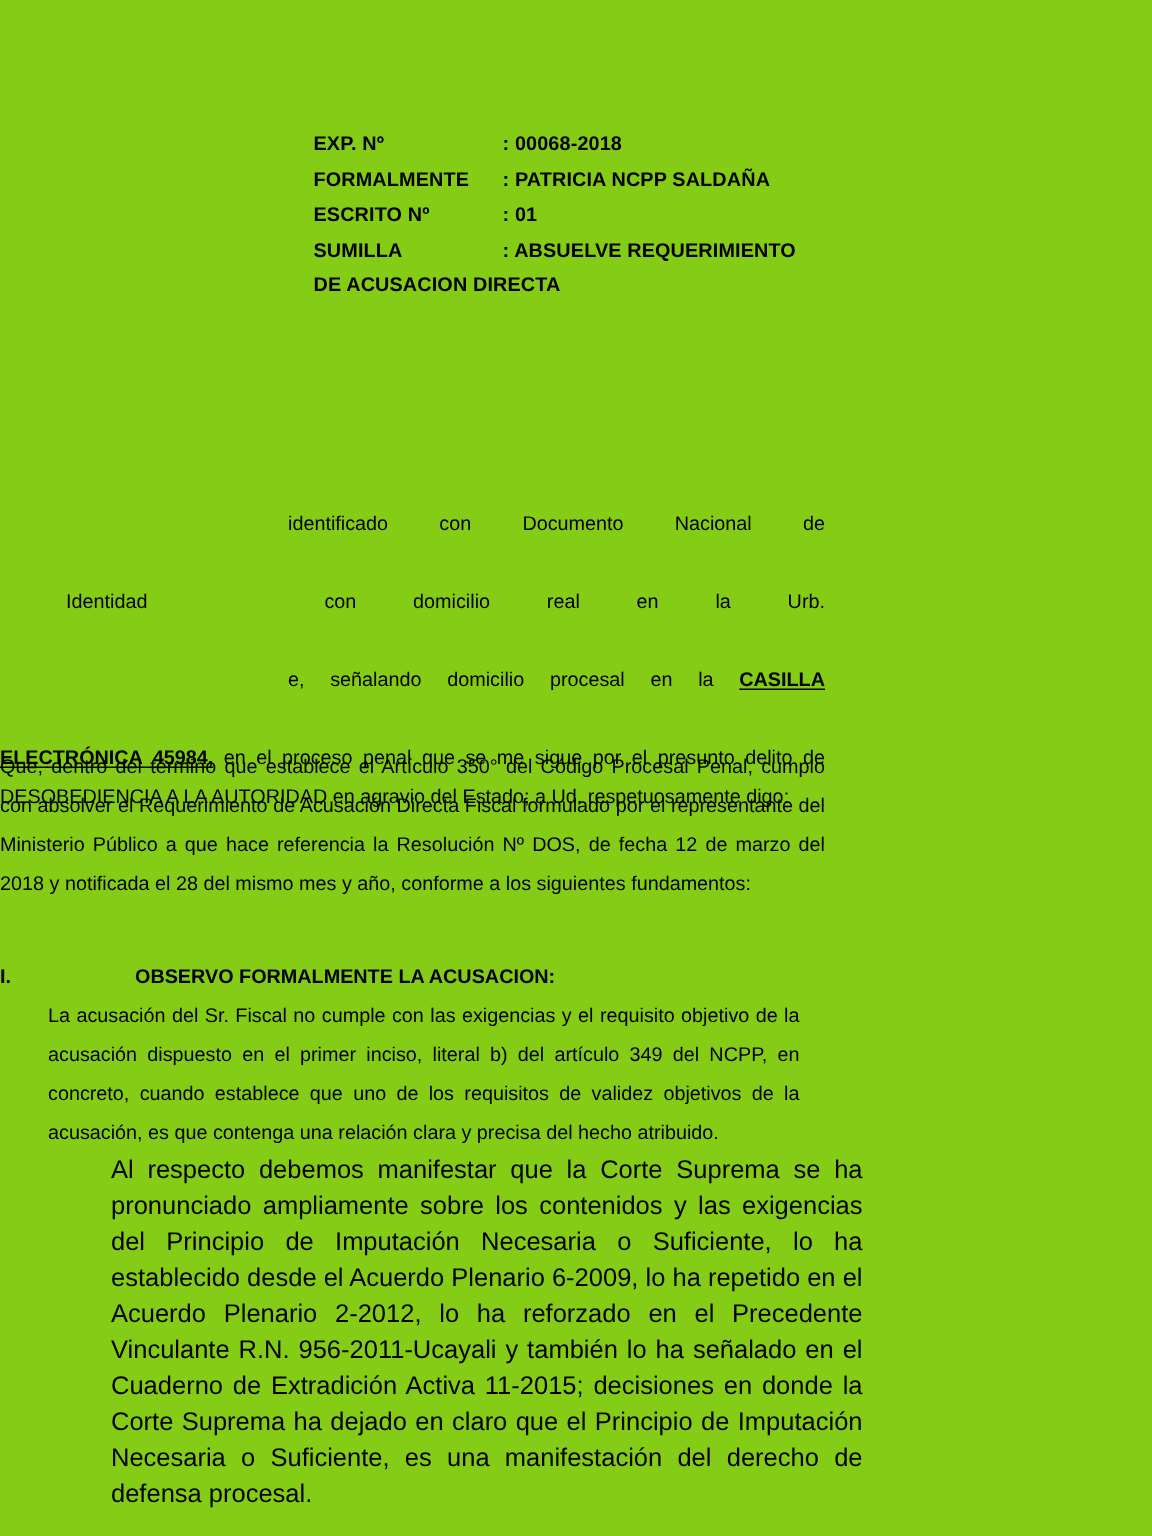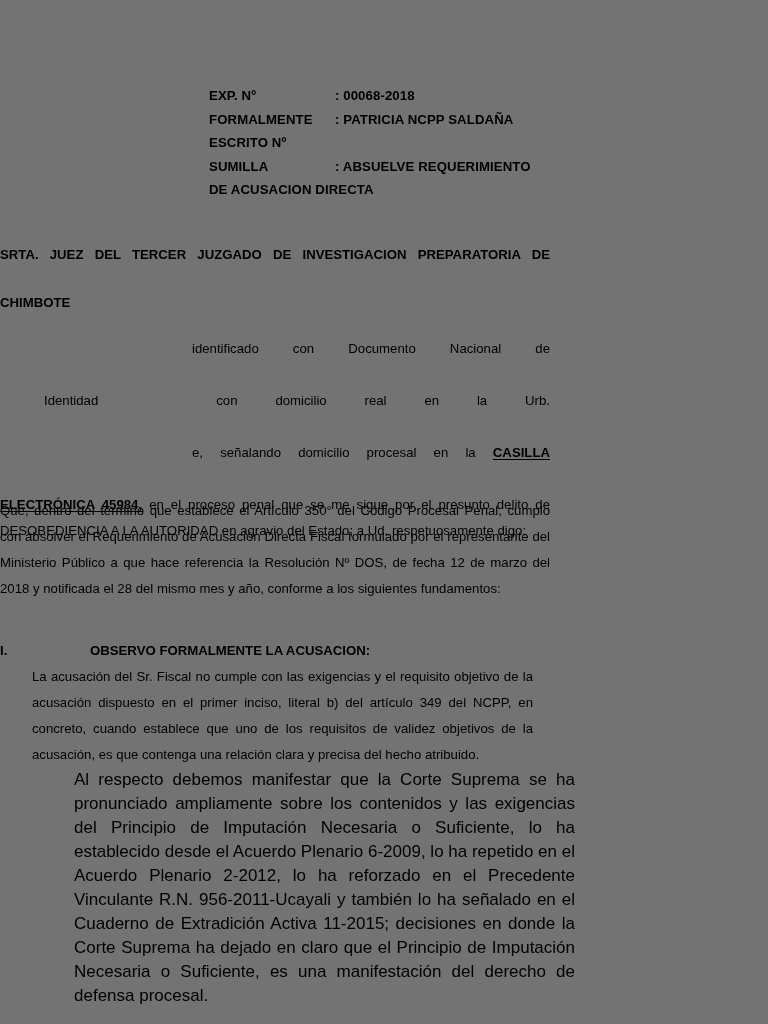--- a/index.html
+++ b/index.html
@@ -13,21 +13,21 @@
     font-family: "Liberation Sans", sans-serif;
     color: #000000;
     position: relative;
     overflow: hidden;
   }
   .page {
     position: absolute;
     left: 0; top: 0;
     width: 768px;
     height: 1024px;
-    background: #737373;
+    background: #84cc16;
   }
 
   
   .caption-block {
     position: absolute;
     left: 209px;           
     top: 84px;
     width: 350px;
     font-weight: bold;
     font-size: 13.2px;
@@ -160,34 +160,31 @@
       <span class="caption-value">: 00068-2018</span>
     </div>
 
     <div class="caption-row">
       <span class="caption-label">FORMALMENTE</span>
       <span class="caption-value">: PATRICIA NCPP SALDAÑA</span>
     </div>
 
     <div class="caption-row">
       <span class="caption-label">ESCRITO Nº</span>
+      <span class="caption-value">: 01</span>
     </div>
 
     <div class="caption-row">
       <span class="caption-label">SUMILLA</span>
       <span class="caption-value">: ABSUELVE REQUERIMIENTO</span>
     </div>
 
     <div class="caption-cont">DE ACUSACION DIRECTA</div>
   </div>
 
-  <div class="addressee">
-    <span class="ln1">SRTA. JUEZ DEL TERCER JUZGADO DE INVESTIGACION PREPARATORIA DE</span>
-    <span>CHIMBOTE</span>
-  </div>
 
   <div class="body-par p-ident">
     <span class="jline">
       <span class="blank-md"></span><span>identificado con Documento Nacional de</span>
     </span>
     <span class="jline">
       <span>Identidad</span><span class="blank-sm"></span><span>con domicilio real en la Urb.</span>
     </span>
     <span class="jline">
       <span class="blank-md"></span><span>e, señalando domicilio procesal en la</span>

